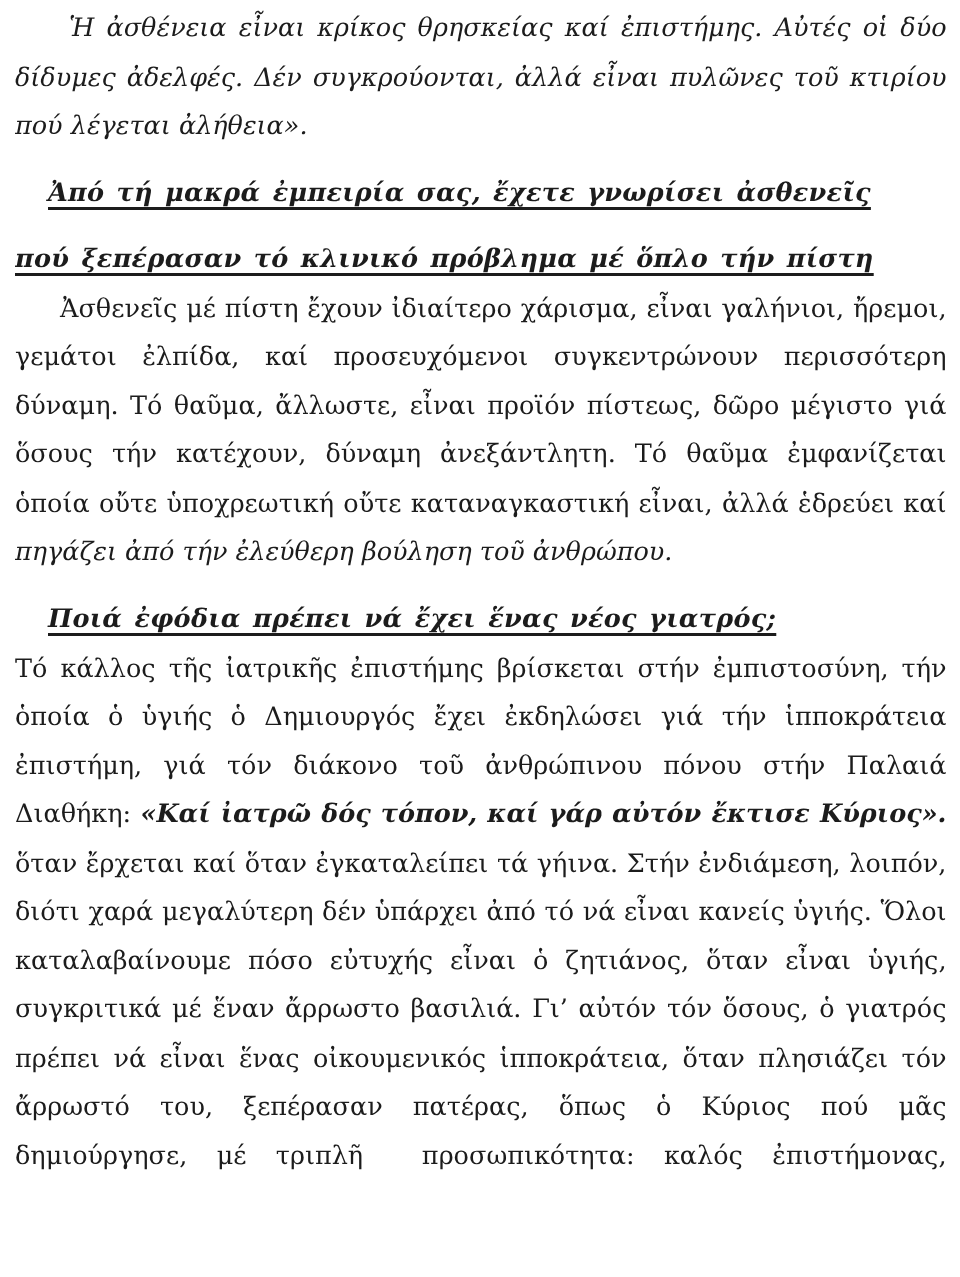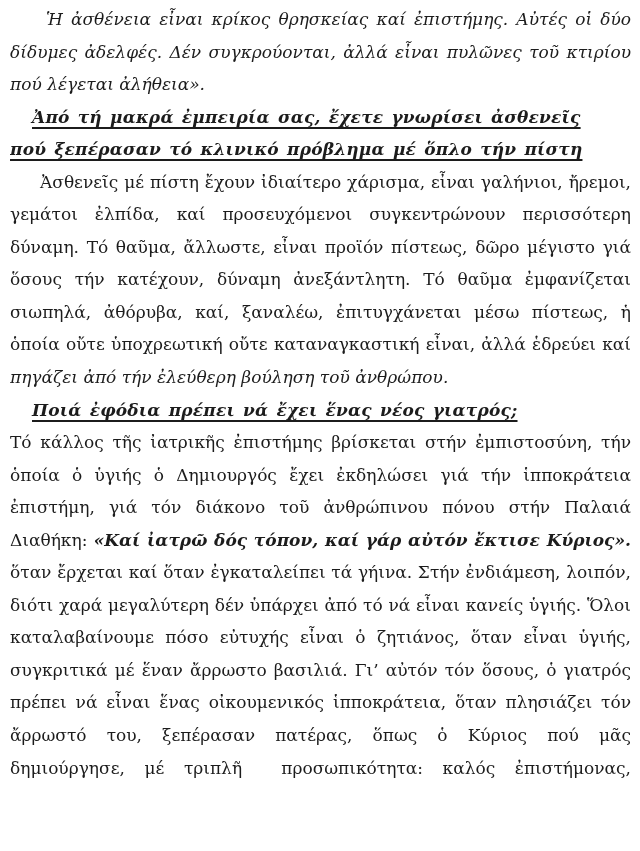--- a/index.html
+++ b/index.html
@@ -28,20 +28,21 @@
   .line.endline { text-align-last: left; font-style: italic; }
   .line.indent { text-indent: 36px; }
   .line.indent-sm { text-indent: 30px; }
   .para.italic .line { font-style: italic; }
   .hline {
     text-align: left;
     font-weight: bold;
     font-style: italic;
     word-spacing: 2px;
     letter-spacing: 0.2px;
+    margin-top: 12px;
   }
   .hline.indent-h { text-indent: 22px; }
   .hl {
     text-decoration: underline;
     text-decoration-thickness: 1.6px;
     text-underline-offset: 4px;
   }
   .bq { font-weight: bold; font-style: italic; }
 </style>
 </head>
@@ -58,21 +59,20 @@
   <div class="heading">
     <div class="hline indent-h"><span class="hl">Ἀπό τή μακρά ἐμπειρία σας, ἔχετε γνωρίσει ἀσθενεῖς</span></div>
     <div class="hline"><span class="hl">πού ξεπέρασαν τό κλινικό πρόβλημα μέ ὅπλο τήν πίστη τους;</span></div>
   </div>
 
   <div class="para">
     <div class="line indent-sm">Ἀσθενεῖς μέ πίστη ἔχουν ἰδιαίτερο χάρισμα, εἶναι γαλήνιοι, ἤρεμοι,</div>
     <div class="line">γεμάτοι ἐλπίδα, καί προσευχόμενοι συγκεντρώνουν περισσότερη</div>
     <div class="line">δύναμη. Τό θαῦμα, ἄλλωστε, εἶναι προϊόν πίστεως, δῶρο μέγιστο γιά</div>
     <div class="line">ὅσους τήν κατέχουν, δύναμη ἀνεξάντλητη. Τό θαῦμα ἐμφανίζεται</div>
-    <div class="line">σιωπηλά, ἀθόρυβα, καί, ξαναλέω, ἐπιτυγχάνεται μέσω πίστεως, ἡ</div>
     <div class="line">ὁποία οὔτε ὑποχρεωτική οὔτε καταναγκαστική εἶναι, ἀλλά ἑδρεύει καί</div>
     <div class="line endline">πηγάζει ἀπό τήν ἐλεύθερη βούληση τοῦ ἀνθρώπου.</div>
   </div>
 
   <div class="heading">
     <div class="hline indent-h"><span class="hl">Ποιά ἐφόδια πρέπει νά ἔχει ἕνας νέος γιατρός;</span></div>
   </div>
 
   <div class="para">
     <div class="line">Τό κάλλος τῆς ἰατρικῆς ἐπιστήμης βρίσκεται στήν ἐμπιστοσύνη, τήν</div>

